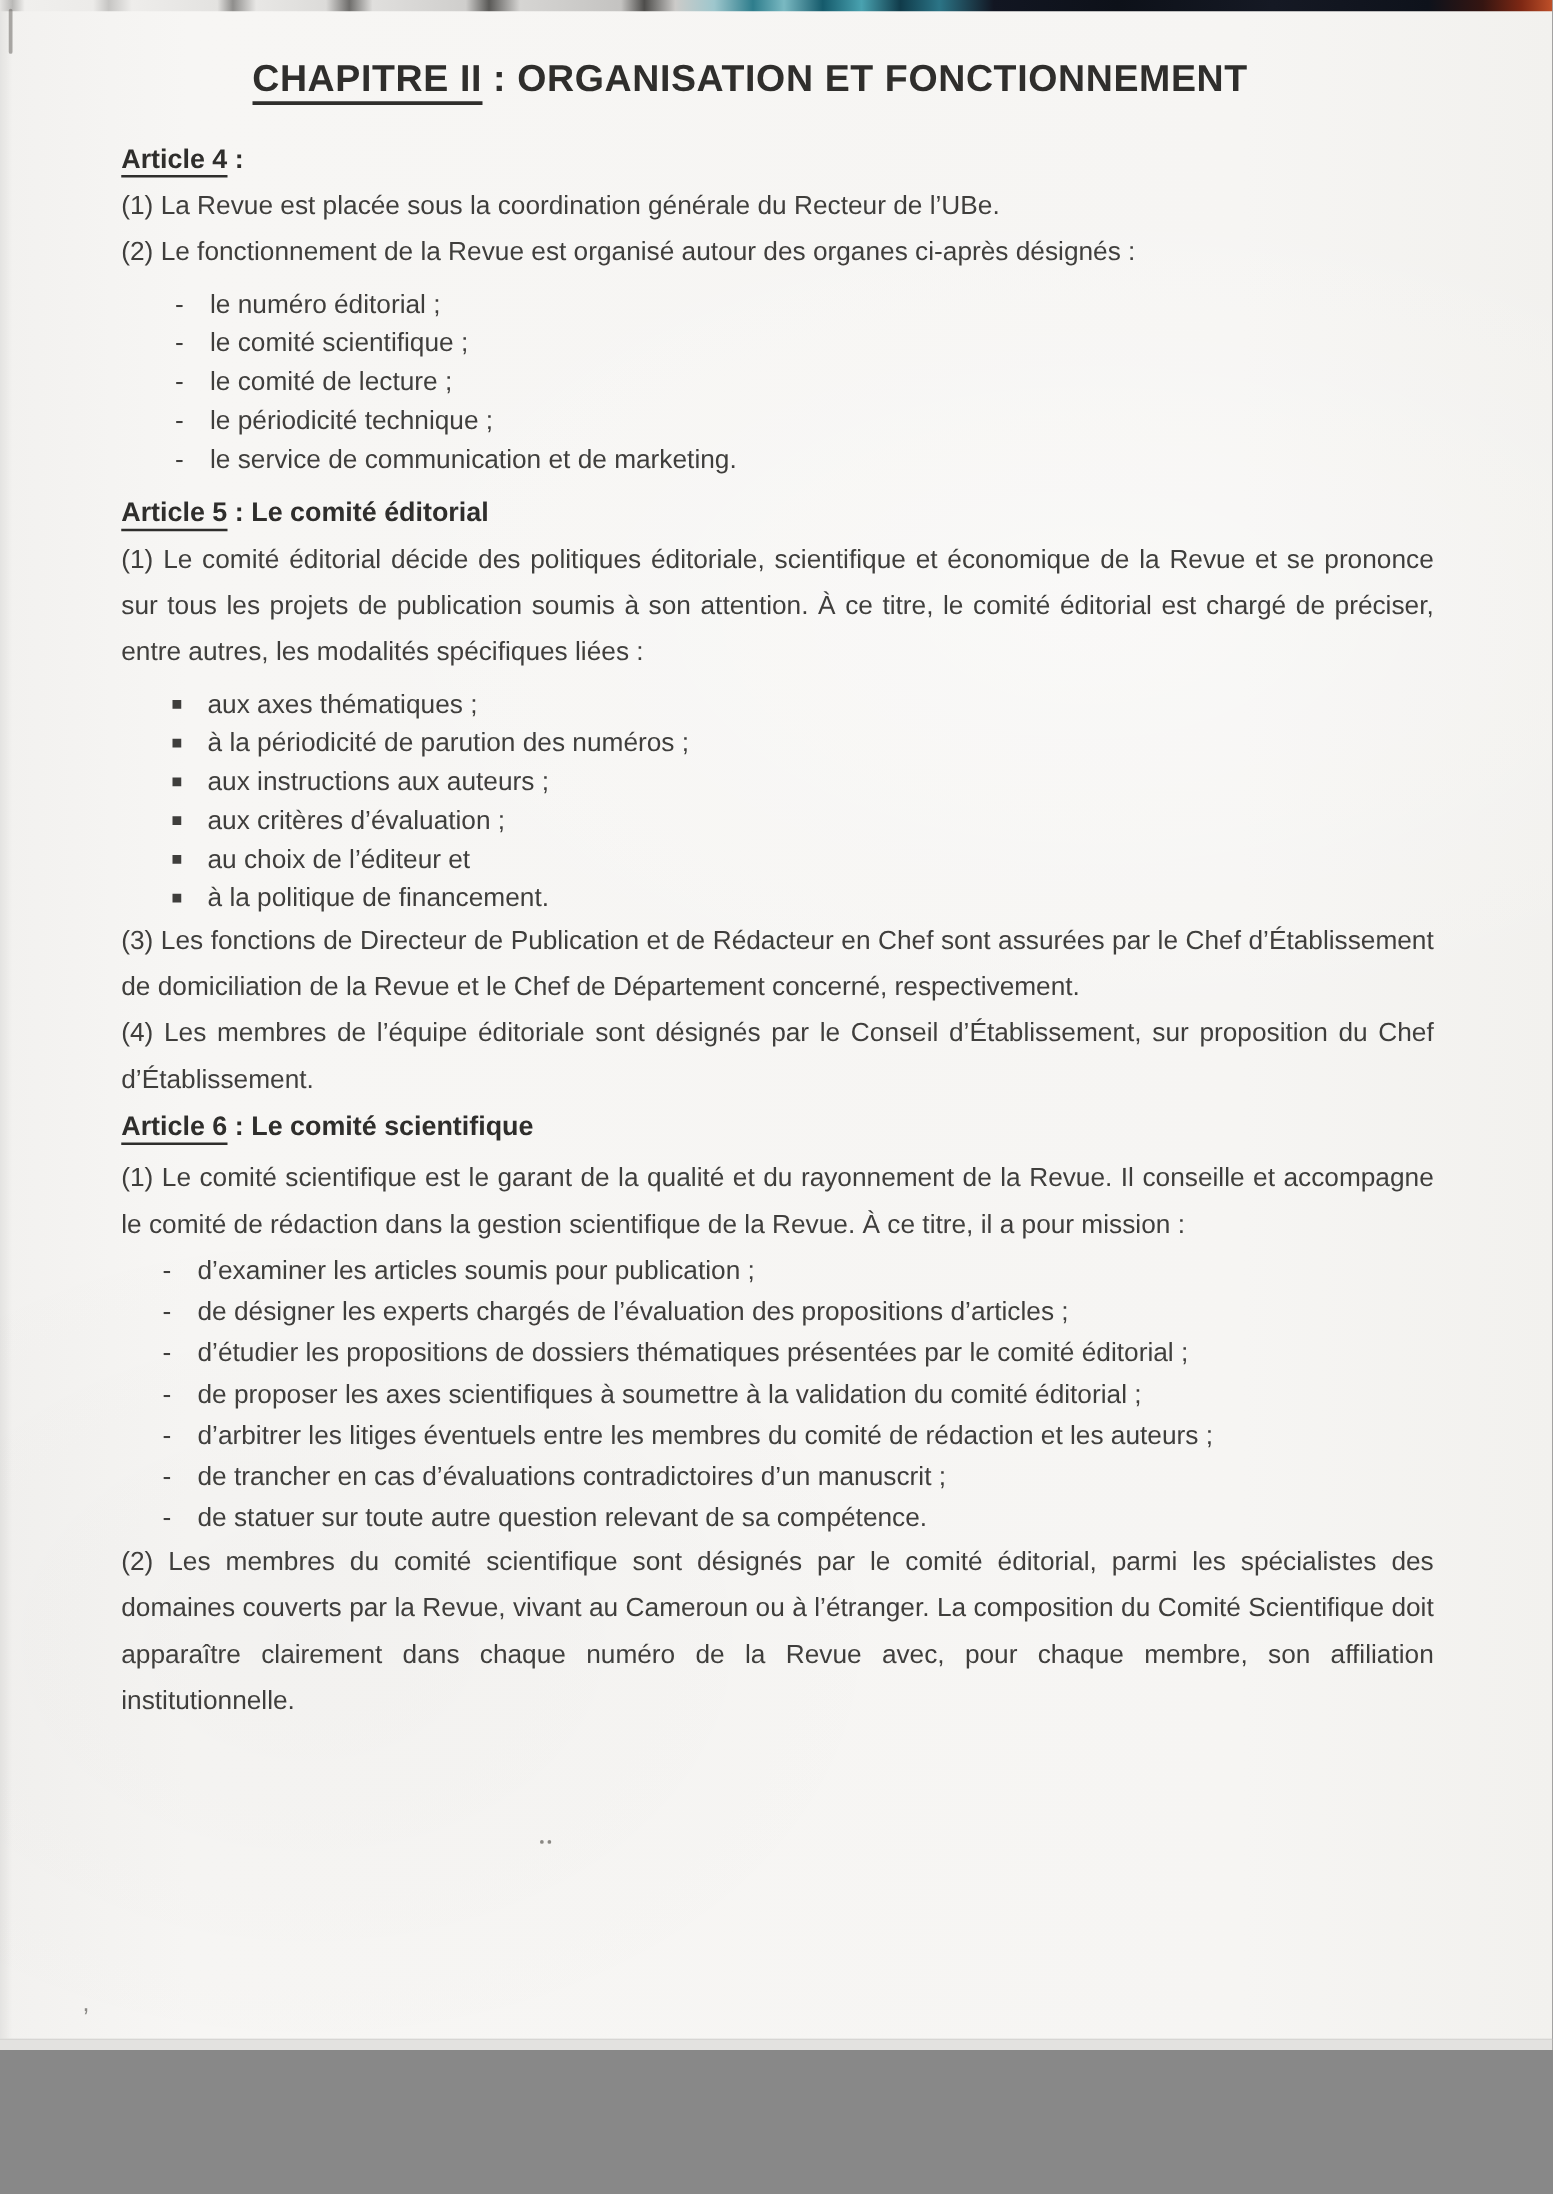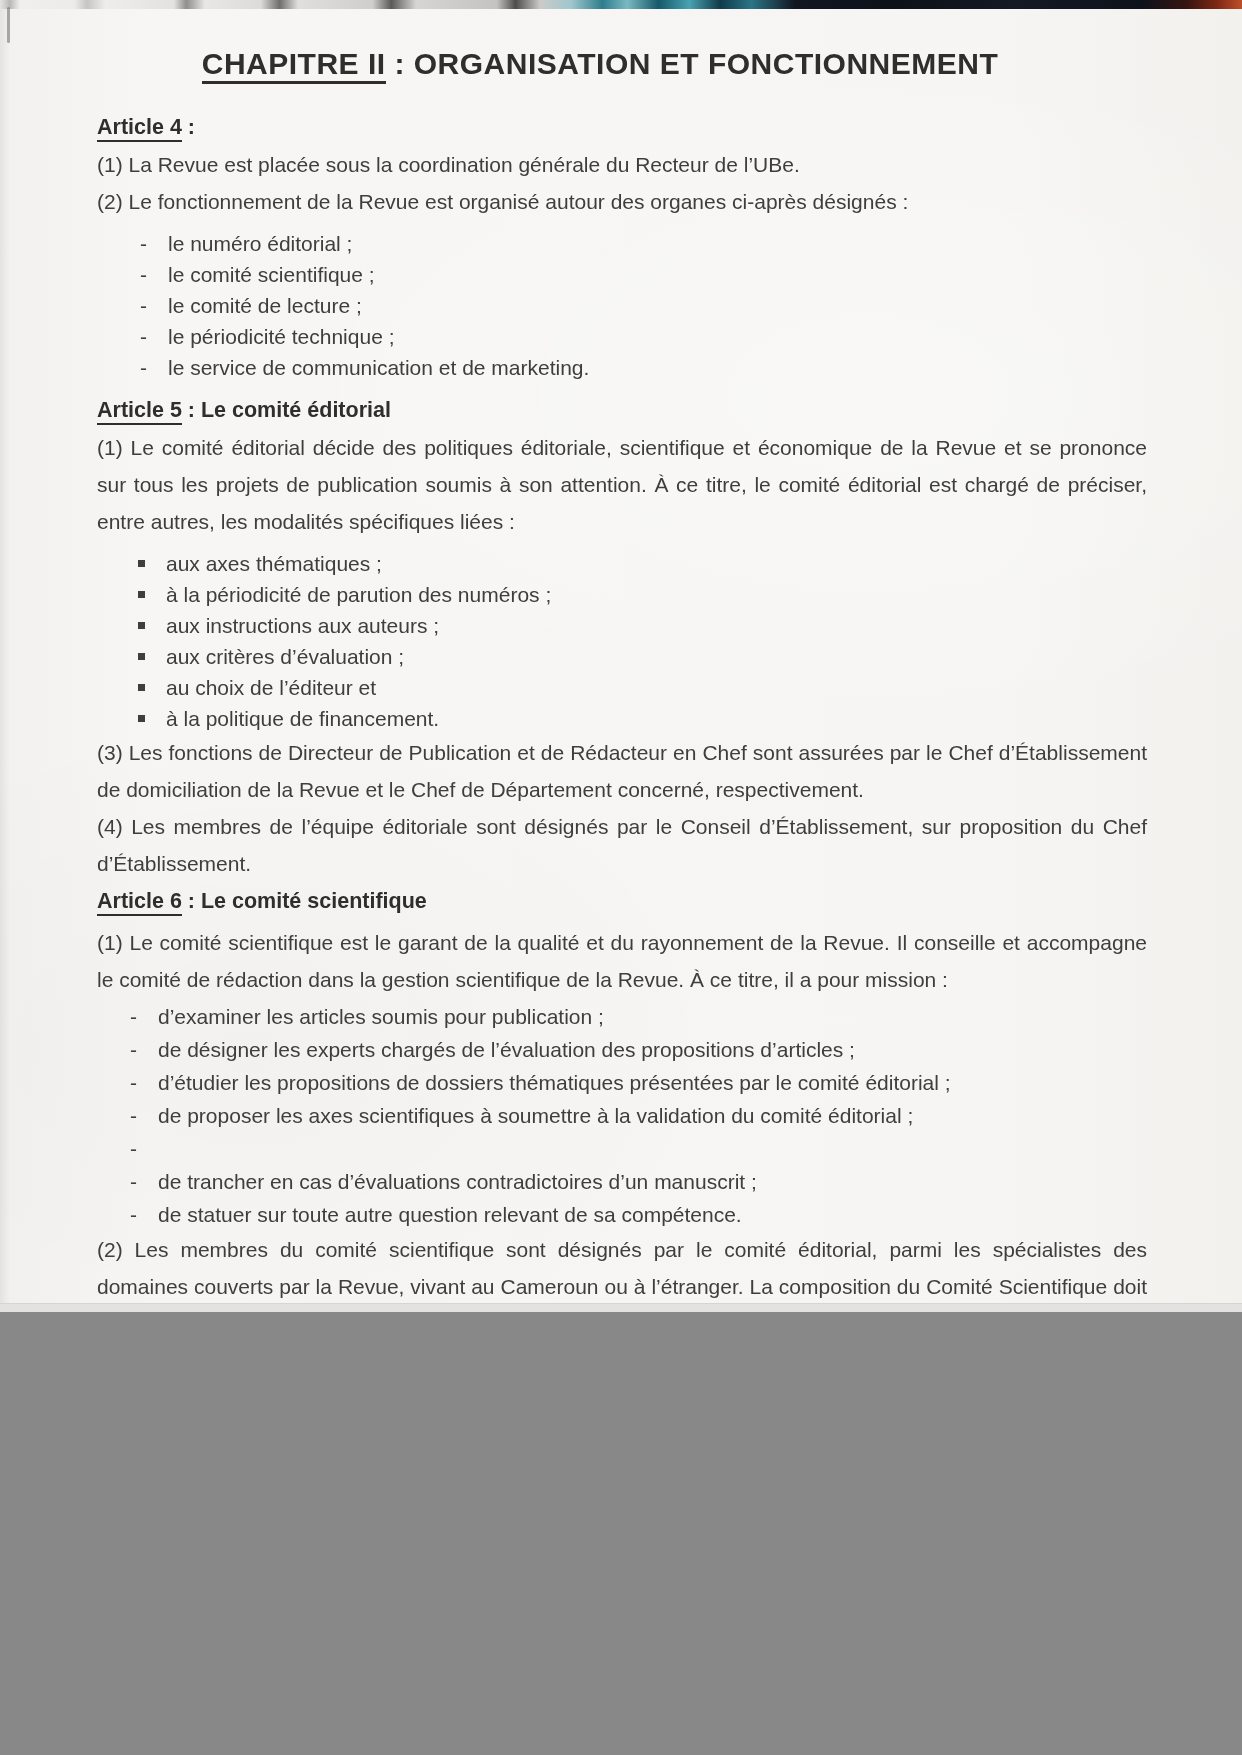--- a/index.html
+++ b/index.html
@@ -1,18 +1,18 @@
 <!DOCTYPE html>
 <html><head>
 <meta charset="utf-8">
 <style>
   html,body{margin:0;padding:0;background:#888;}
   .page{
     position:relative;
-    width:1242px;height:1312px;
+    width:1242px;height:1640px;
     margin:0 auto;
     overflow:hidden;
     font-family:"Liberation Sans", sans-serif;
     background:
       radial-gradient(900px 500px at 70% 30%, rgba(255,255,255,0.35), rgba(255,255,255,0) 70%),
       radial-gradient(700px 500px at 20% 80%, rgba(0,0,0,0.02), rgba(0,0,0,0) 70%),
       linear-gradient(90deg,#f2f1ef 0%,#f7f6f4 12%,#f6f5f3 80%,#f2f1ee 100%);
     color:#3f3e3c;
   }
   
@@ -178,20 +178,21 @@
       <li>
           <span class="marker">-</span>
           <span>d’étudier les propositions de dossiers thématiques présentées par le comité éditorial ;</span>
         </li>
       <li>
           <span class="marker">-</span>
           <span>de proposer les axes scientifiques à soumettre à la validation du comité éditorial ;</span>
         </li>
       <li>
           <span class="marker">-</span>
+          <span>d’arbitrer les litiges éventuels entre les membres du comité de rédaction et les auteurs ;</span>
         </li>
       <li>
           <span class="marker">-</span>
           <span>de trancher en cas d’évaluations contradictoires d’un manuscrit ;</span>
         </li>
       <li>
           <span class="marker">-</span>
           <span>de statuer sur toute autre question relevant de sa compétence.</span>
         </li>
     </ul>

